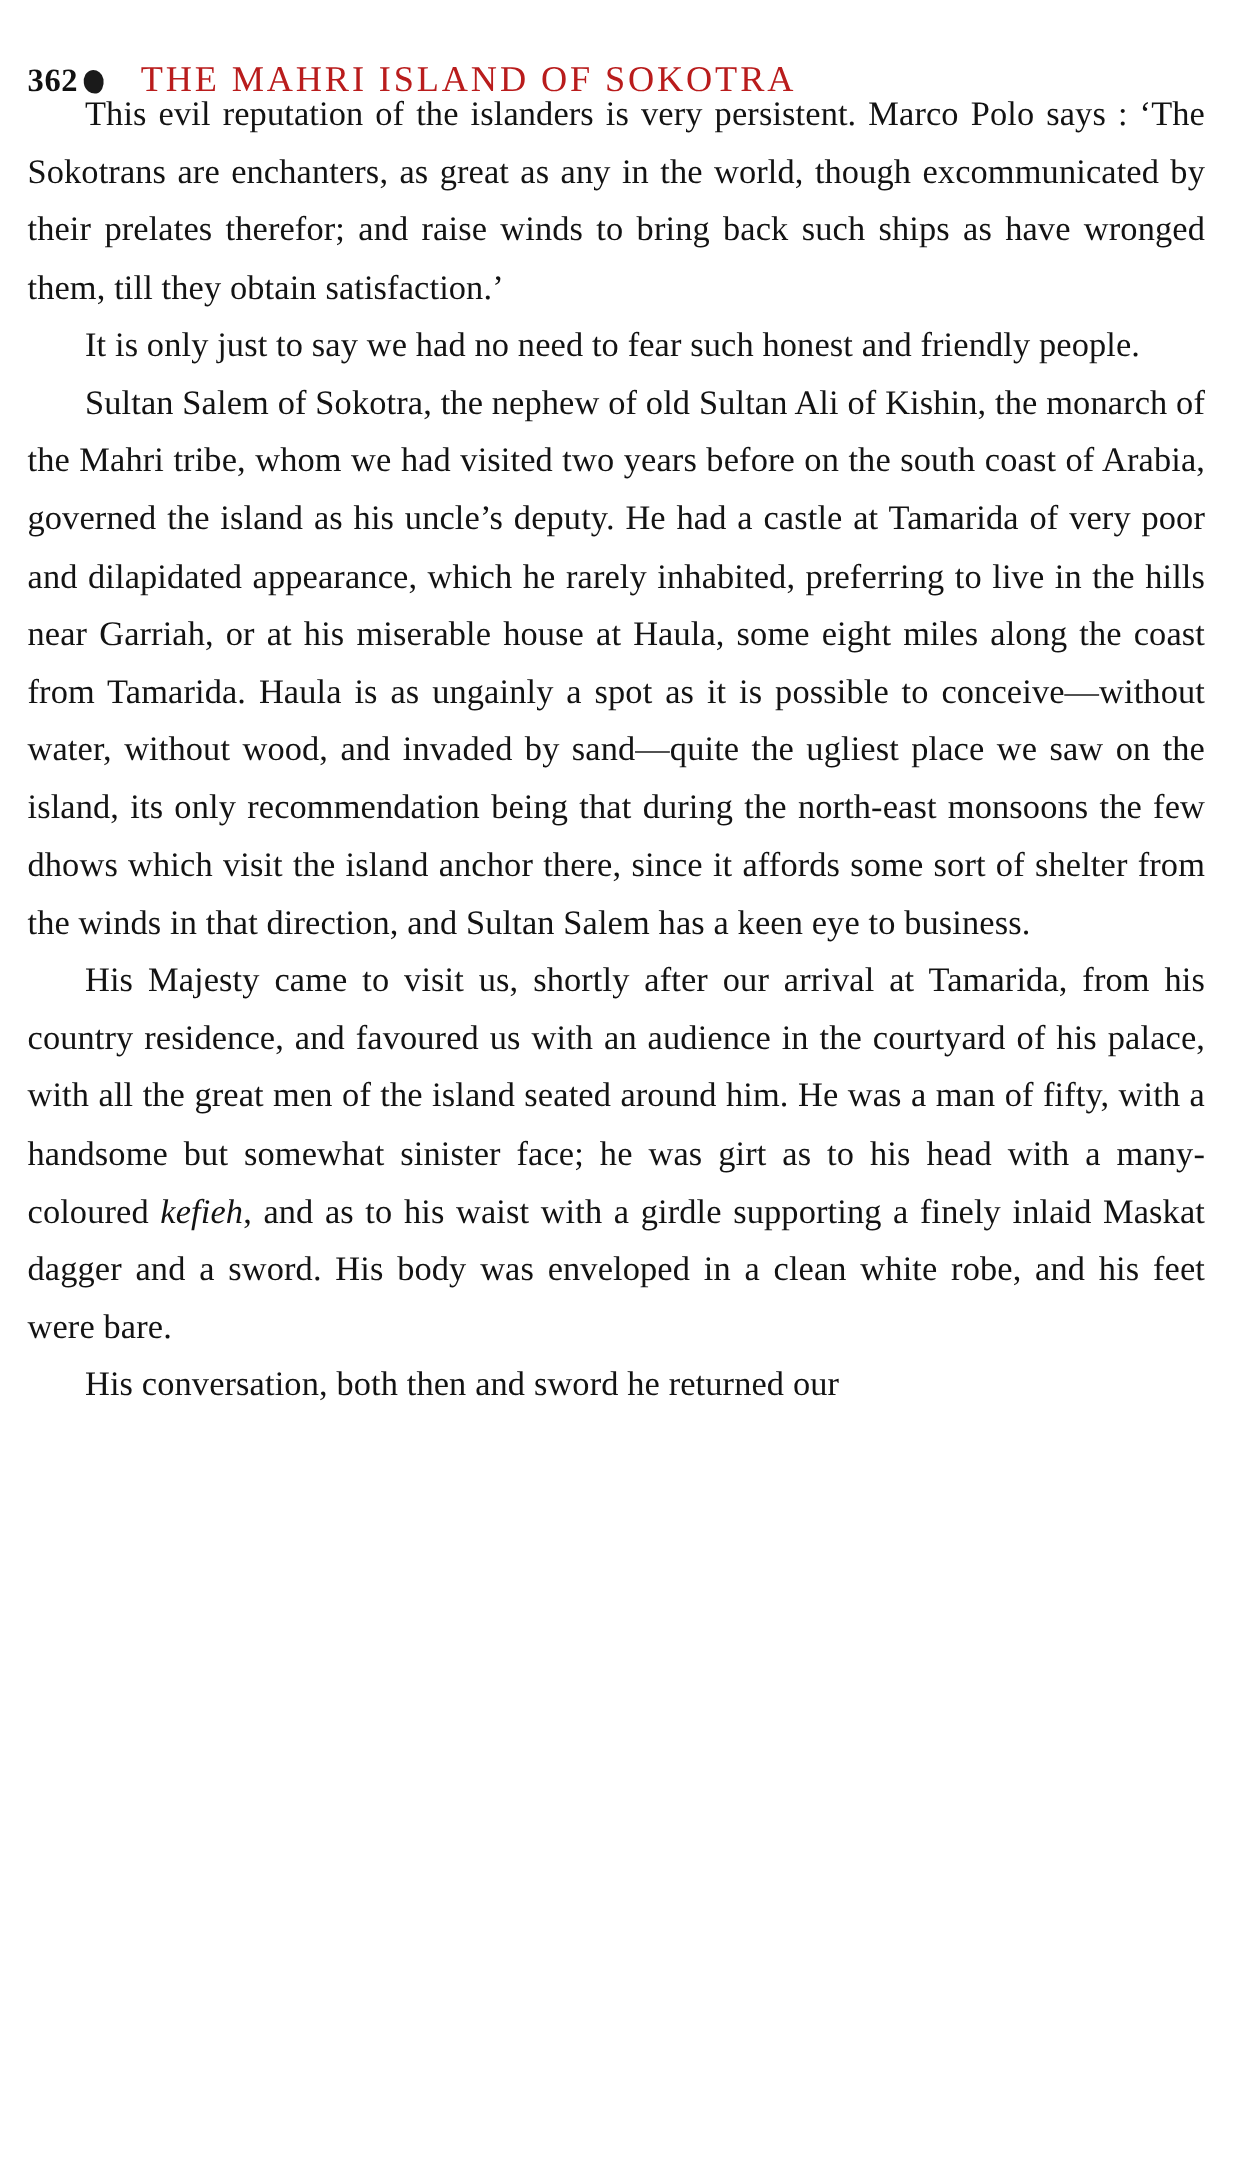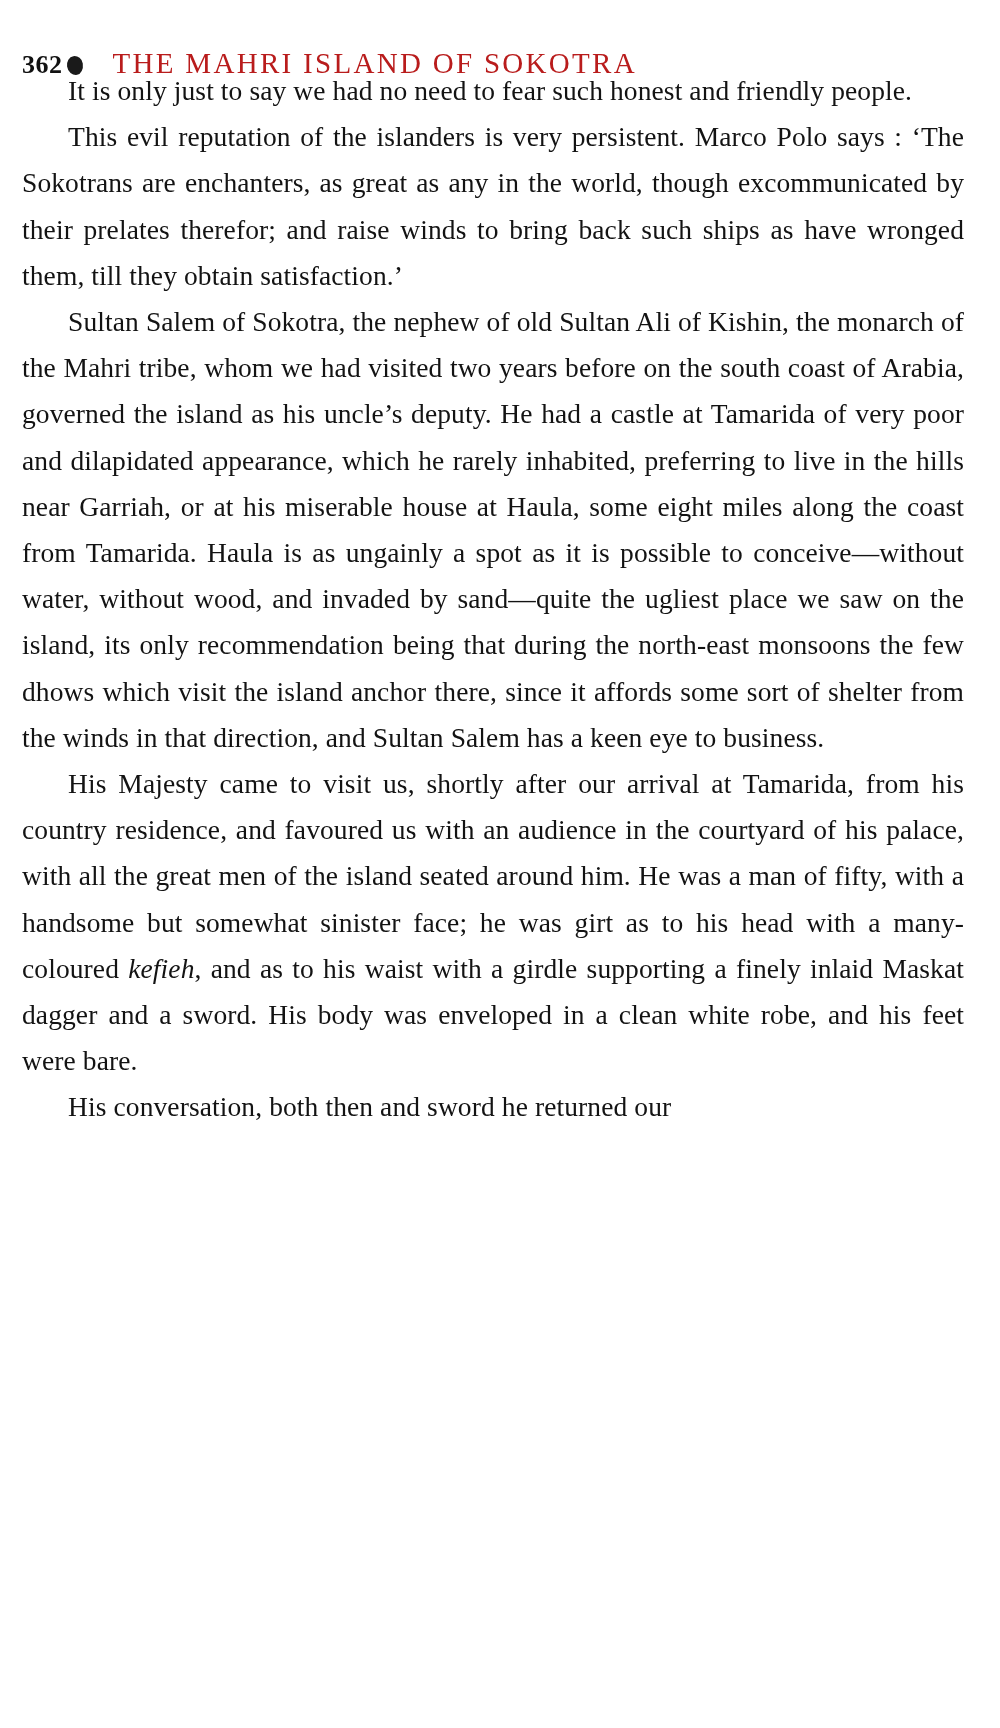--- a/index.html
+++ b/index.html
@@ -87,20 +87,20 @@
 
 <div class="page">
 
   <div class="header">
     <span class="folio">362</span>
     <span class="ink-blot"></span>
     <span class="running-head">THE MAHRI ISLAND OF SOKOTRA</span>
   </div>
 
   <div class="body-text">
+    <p class="indent">This evil reputation of the islanders is very persistent. Marco Polo says : ‘The Sokotrans are enchanters, as great as any in the world, though excommunicated by their prelates therefor; and raise winds to bring back such ships as have wronged them, till they obtain satisfaction.’</p>
     <p class="indent">It is only just to say we had no need to fear such honest and friendly people.</p>
-    <p class="indent">This evil reputation of the islanders is very persistent. Marco Polo says : ‘The Sokotrans are enchanters, as great as any in the world, though excommunicated by their prelates therefor; and raise winds to bring back such ships as have wronged them, till they obtain satisfaction.’</p>
     <p class="indent">Sultan Salem of Sokotra, the nephew of old Sultan Ali of Kishin, the monarch of the Mahri tribe, whom we had visited two years before on the south coast of Arabia, governed the island as his uncle’s deputy.  He had a castle at Tamarida of very poor and dilapidated appearance, which he rarely inhabited, preferring to live in the hills near Garriah, or at his miserable house at Haula, some eight miles along the coast from Tamarida.  Haula is as ungainly a spot as it is possible to conceive—without water, without wood, and invaded by sand—quite the ugliest place we saw on the island, its only recommendation being that during the north-east monsoons the few dhows which visit the island anchor there, since it affords some sort of shelter from the winds in that direction, and Sultan Salem has a keen eye to business.</p>
     <p class="indent"><span>His Majesty came to visit us, shortly after our arrival at Tamarida, from his country residence, and favoured us with an audience in the courtyard of his palace, with all the great men of the island seated around him.  He was a man of fifty, with a handsome but somewhat sinister face; he was girt as to his head with a many-coloured </span><i>kefieh</i><span>, and as to his waist with a girdle supporting a finely inlaid Maskat dagger and a sword.  His body was enveloped in a clean white robe, and his feet were bare.</span></p>
     <p class="indent last-line">His conversation, both then and sword he returned our</p>
   </div>
 
 </div>
 
 </body></html>

